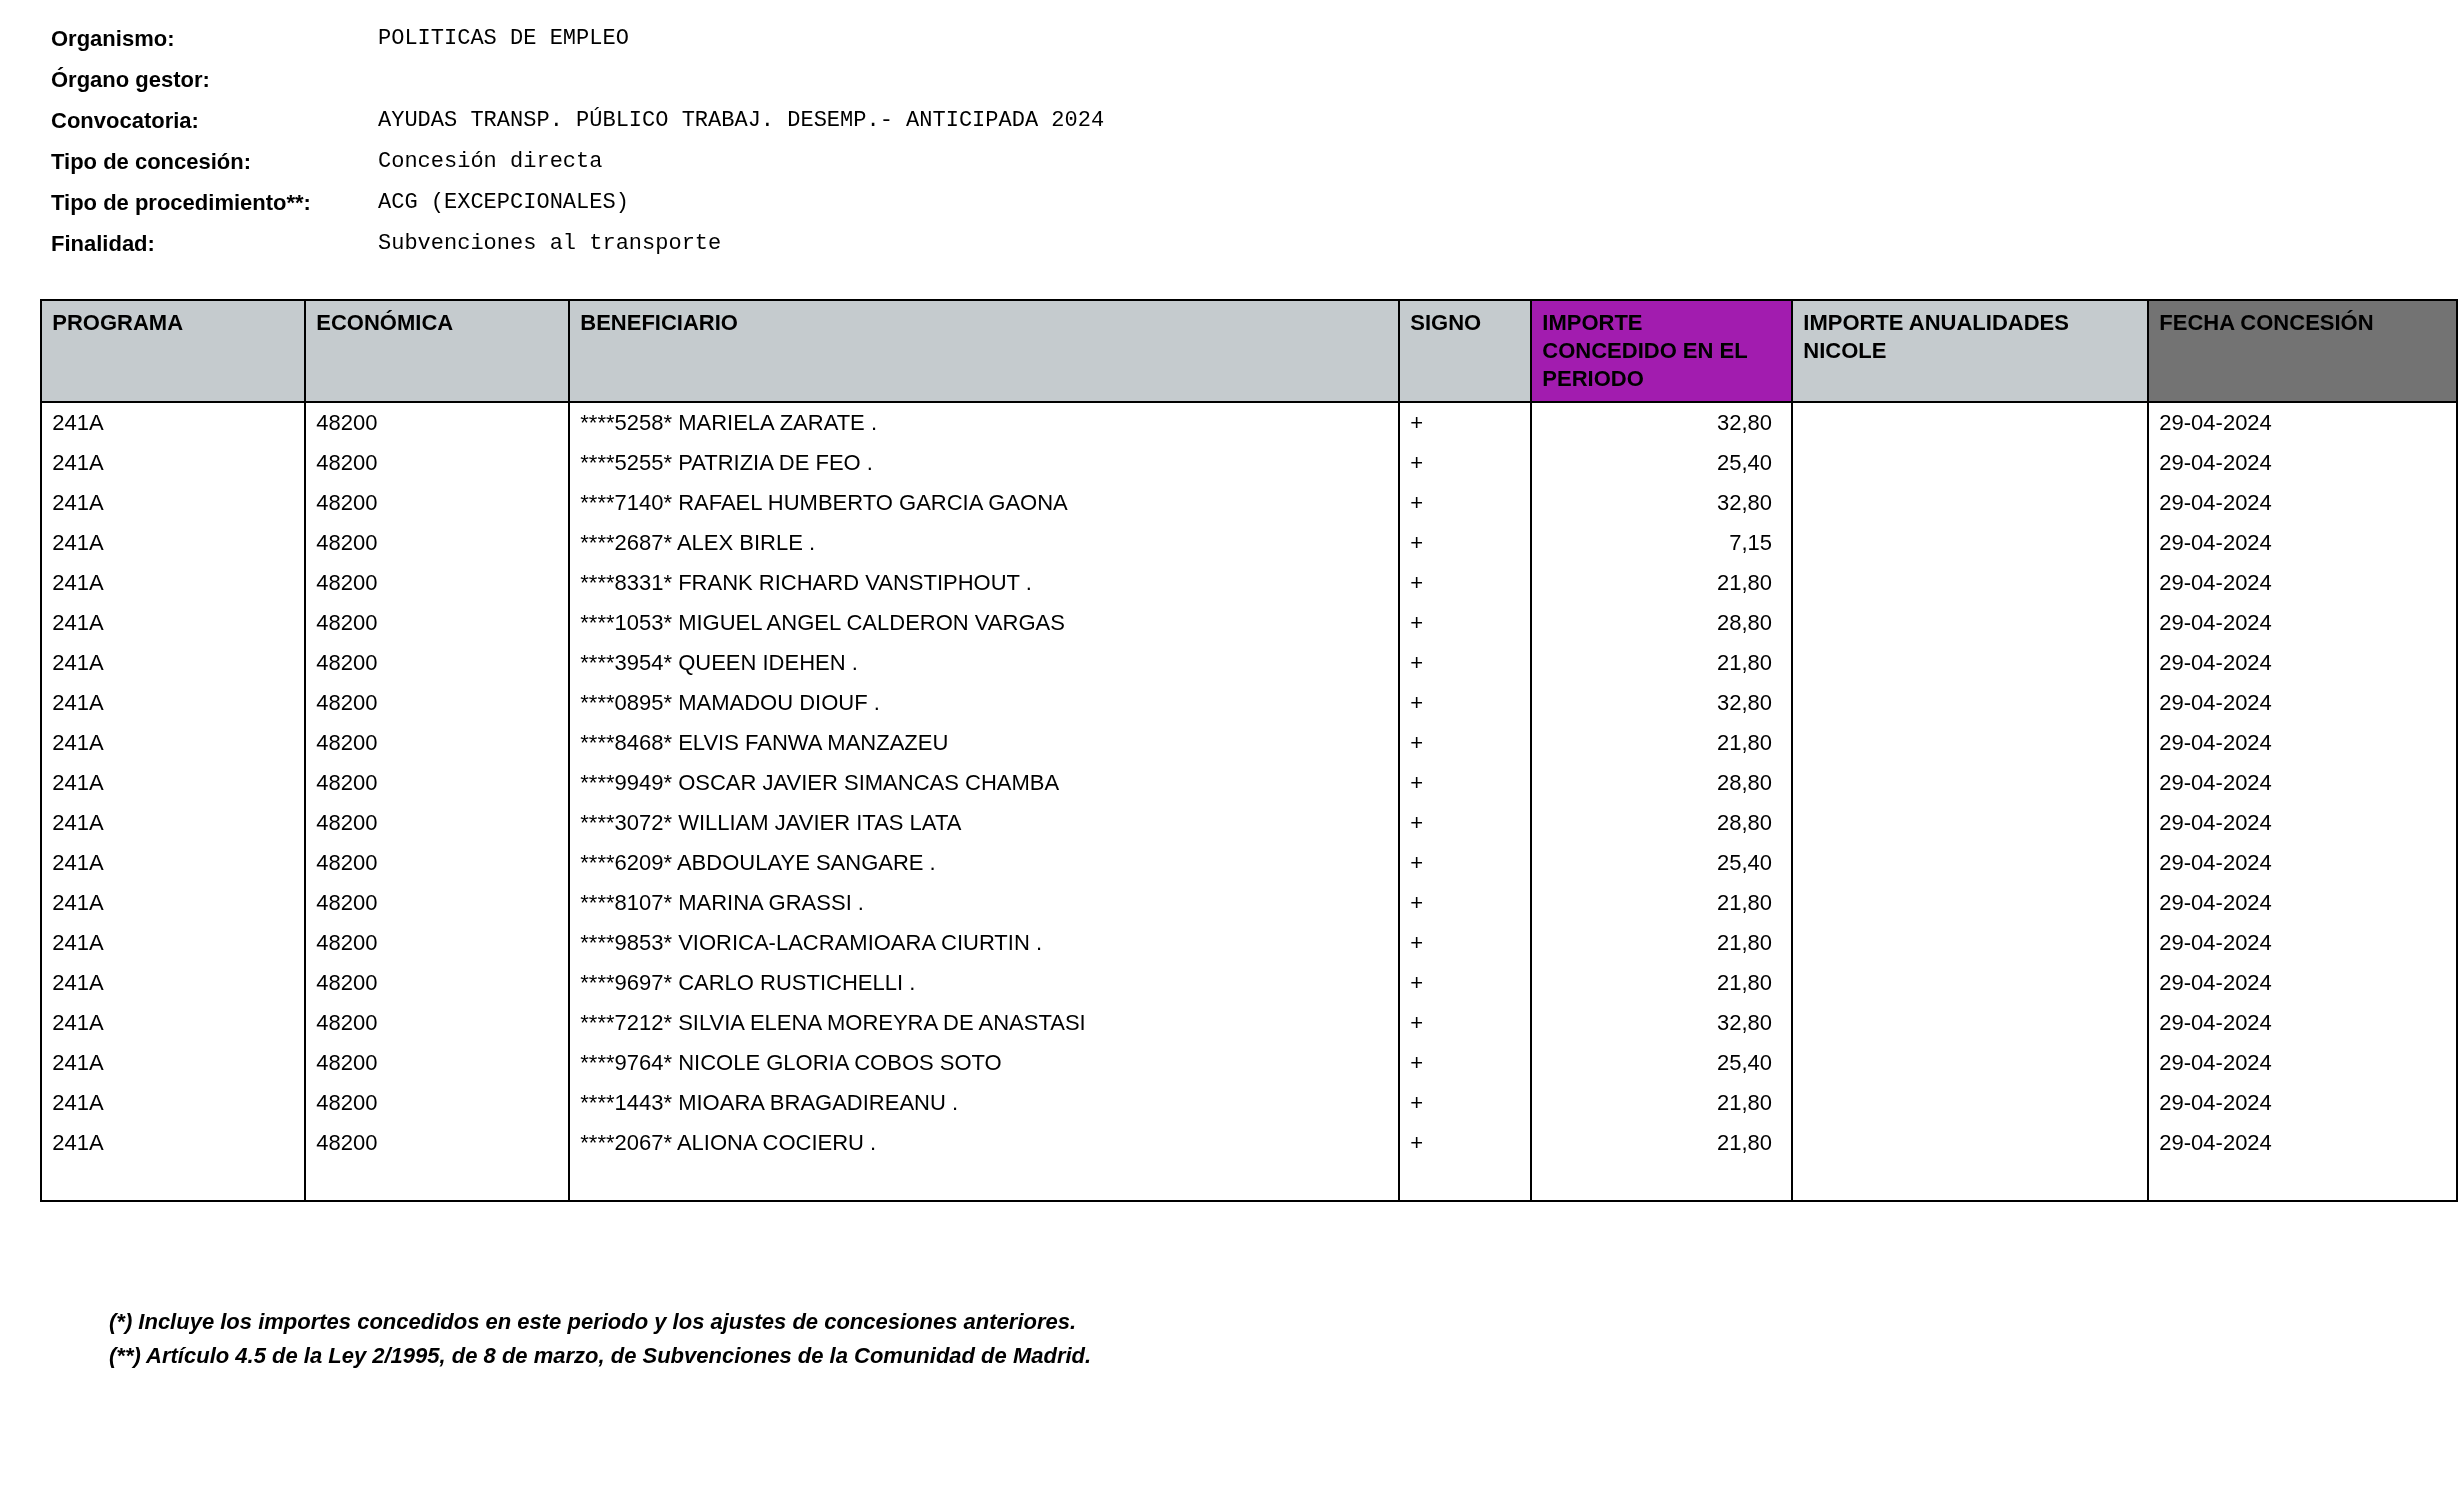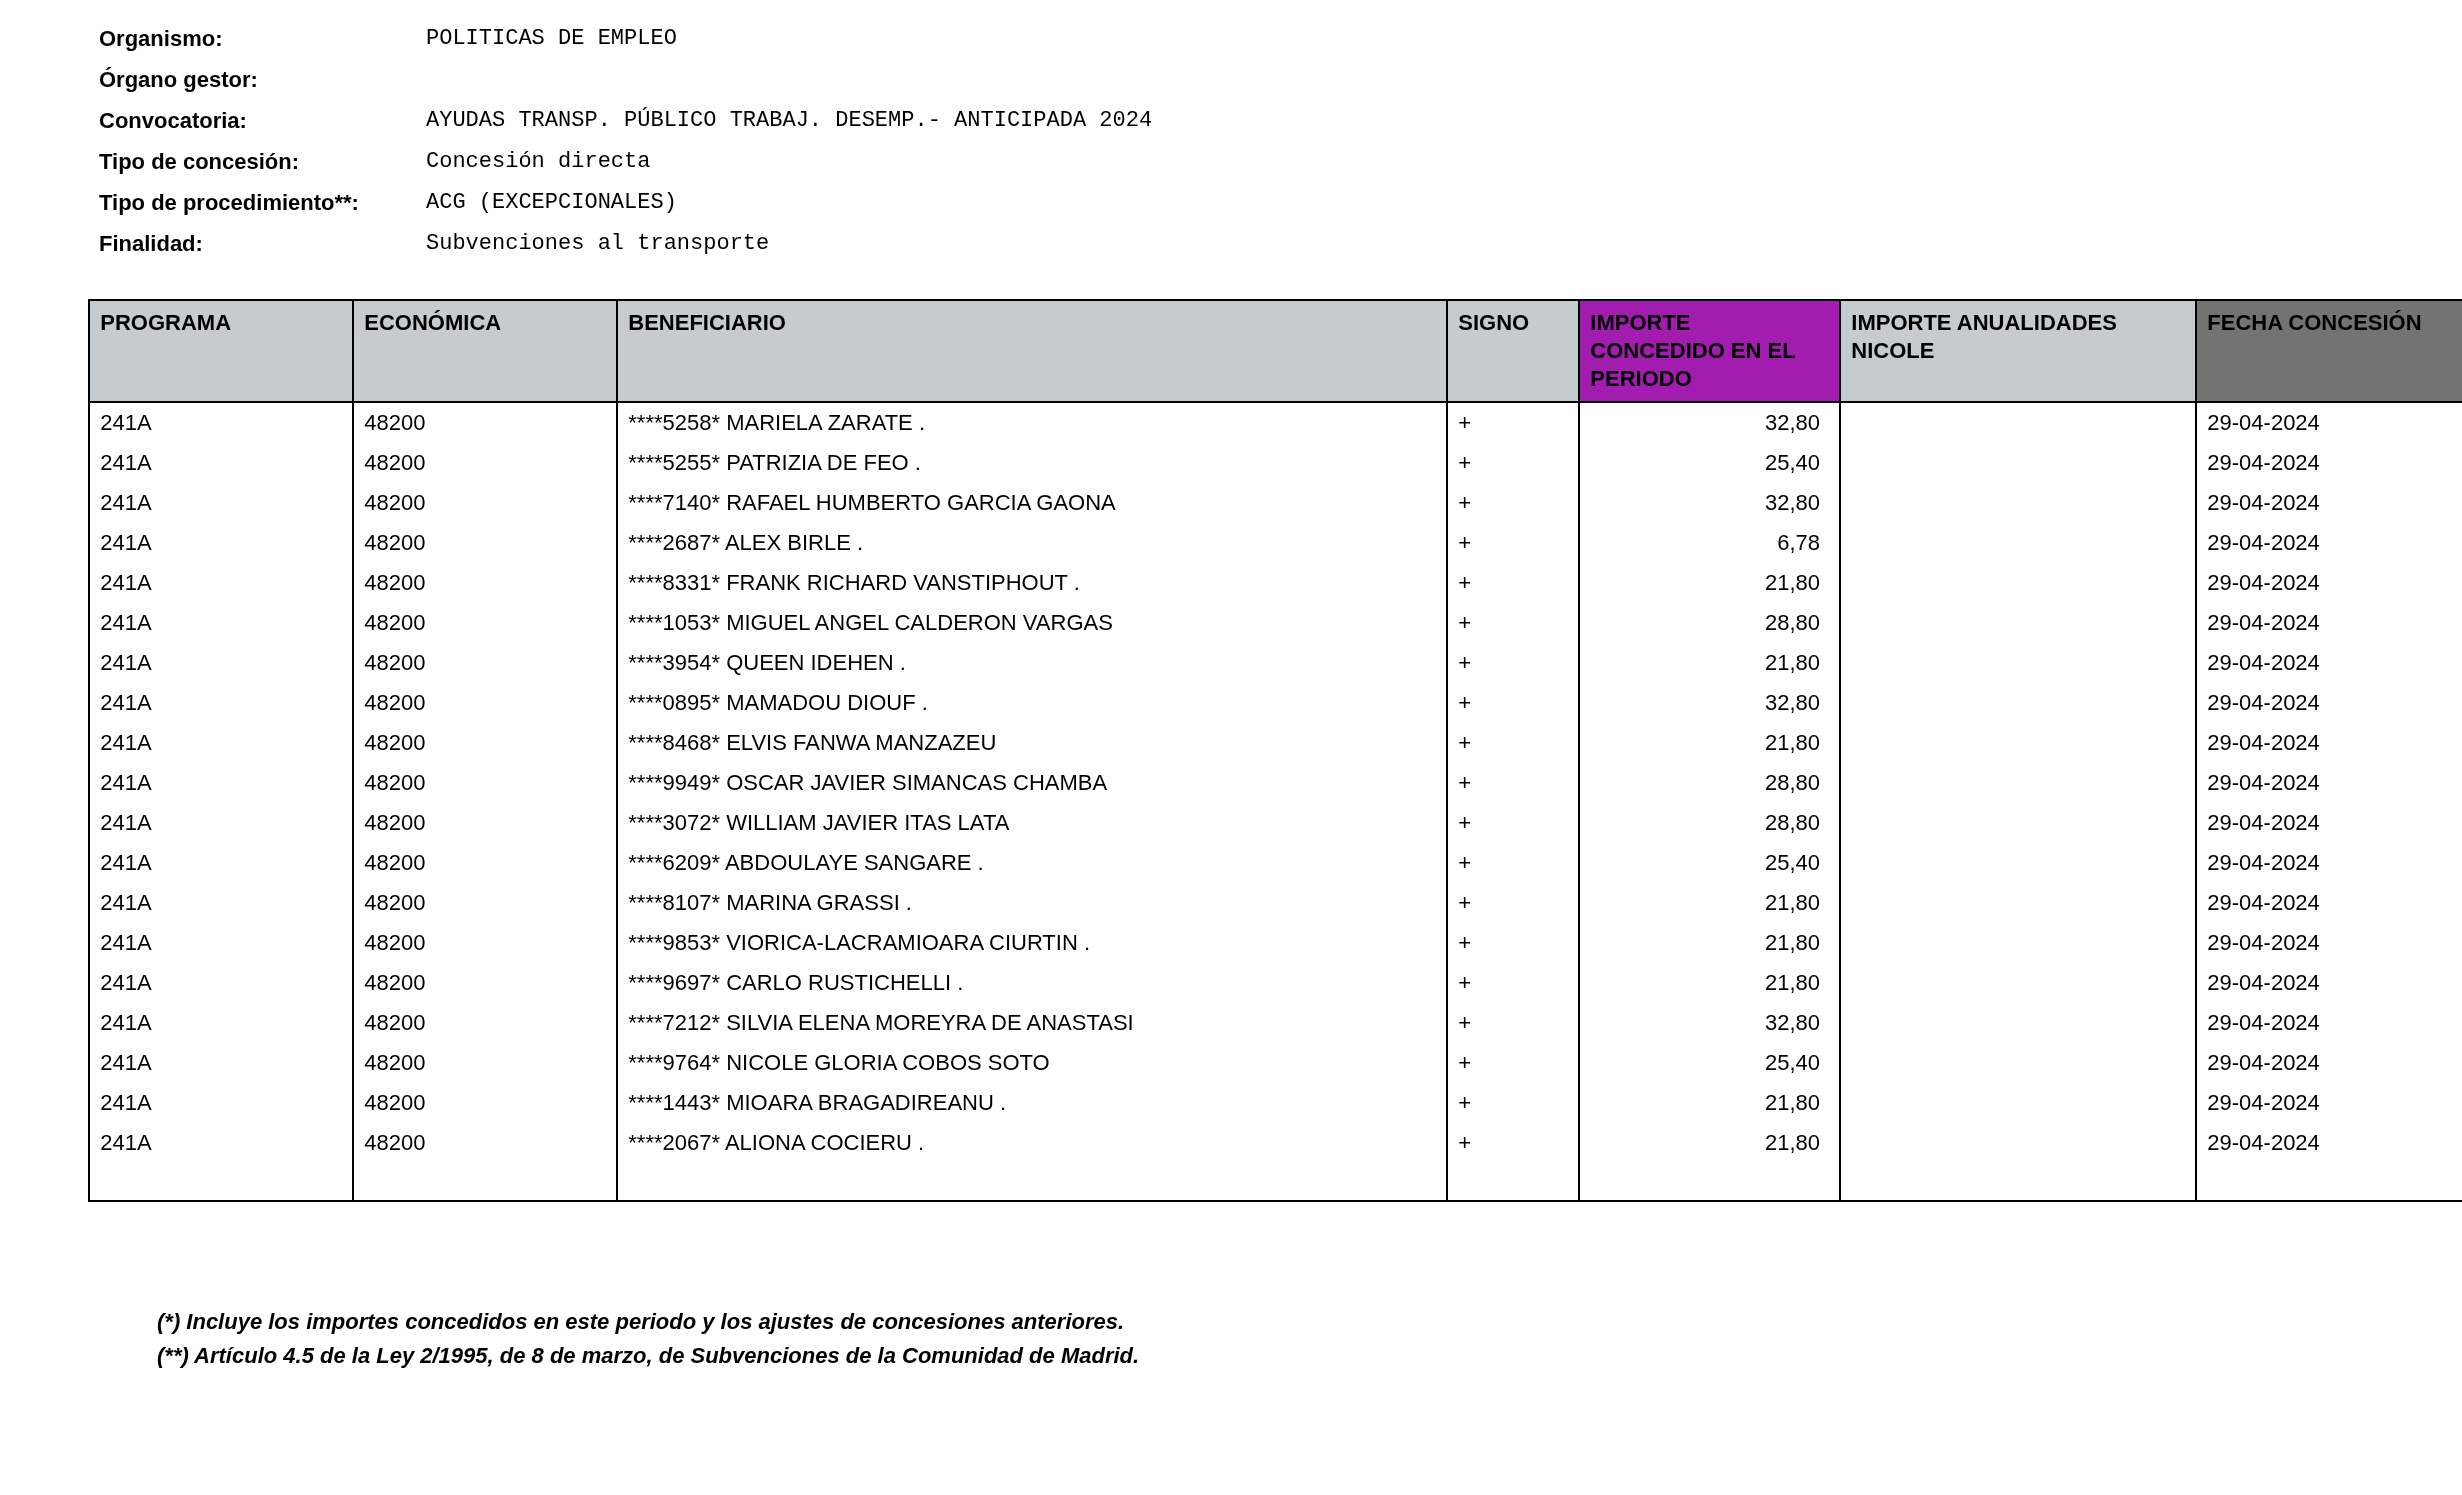--- a/index.html
+++ b/index.html
@@ -4,21 +4,21 @@
 <style>
   * { box-sizing: border-box; margin: 0; padding: 0; }
   html, body {
     width: 2462px;
     height: 1496px;
     background: #ffffff;
     color: #000000;
     font-family: "Liberation Sans", sans-serif;
     font-size: 22px;
   }
-  .page { position: relative; width: 2462px; height: 1496px; overflow: hidden; padding-left: 48px; }
+  .page { position: relative; width: 2462px; height: 1496px; overflow: hidden; }
 
   
   .meta { padding: 17.6px 0 0 51px; }
   .meta-row { display: flex; line-height: 41px; white-space: nowrap; }
   .meta-label { width: 327px; font-weight: bold; flex: 0 0 327px; }
   .meta-value { flex: 1; font-family: Liberation Mono, monospace; }
 
   
   table.grants-table {
     border-collapse: collapse;
@@ -146,21 +146,21 @@
     <td class="c-importe">32,80</td>
     <td class="c-anualidades"></td>
     <td class="c-fecha">29-04-2024</td>
   </tr>
 
   <tr class="data-row">
     <td class="c-programa">241A</td>
     <td class="c-economica">48200</td>
     <td class="c-beneficiario">****2687* ALEX BIRLE .</td>
     <td class="c-signo">+</td>
-    <td class="c-importe">6,78</td>
+    <td class="c-importe">7,15</td>
     <td class="c-anualidades"></td>
     <td class="c-fecha">29-04-2024</td>
   </tr>
 
   <tr class="data-row">
     <td class="c-programa">241A</td>
     <td class="c-economica">48200</td>
     <td class="c-beneficiario">****8331* FRANK RICHARD VANSTIPHOUT .</td>
     <td class="c-signo">+</td>
     <td class="c-importe">21,80</td>

